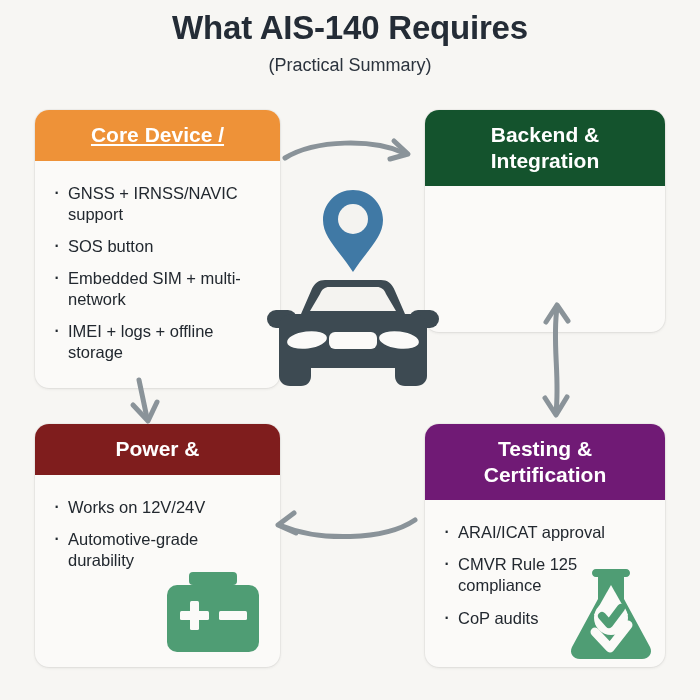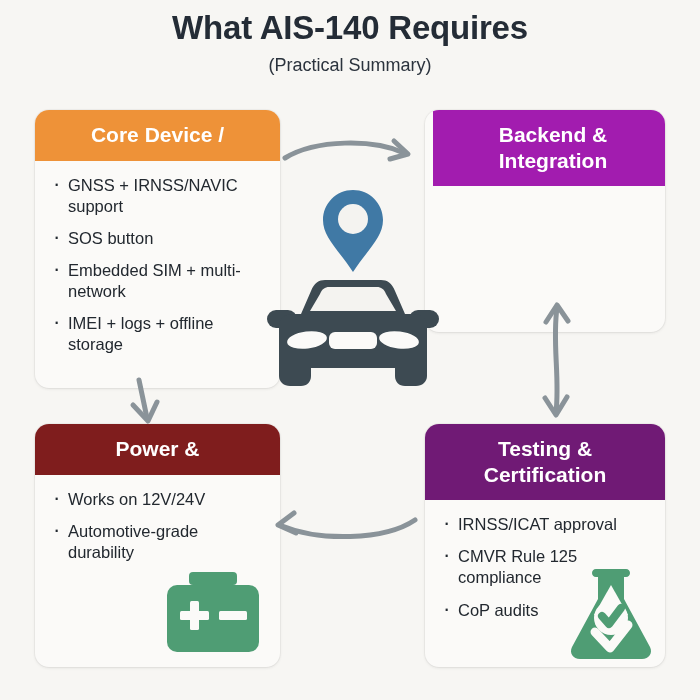--- a/index.html
+++ b/index.html
@@ -60,21 +60,21 @@
     width: 100%;
     box-sizing: border-box;
     padding: 12px 10px 13px 10px;
     text-align: center;
     color: #ffffff;
     font-weight: bold;
     font-size: 21px;
     line-height: 1.22;
   }
   .card-body {
-    padding: 14px 14px 12px 16px;
+    padding: 22px 14px 12px 16px;
     position: relative;
   }
   ul.bullets {
     list-style: none;
     margin: 0;
     padding: 0;
   }
   ul.bullets li {
     position: relative;
     padding-left: 17px;
@@ -124,35 +124,35 @@
 <body style="background: rgb(247, 246, 243);">
 
 <div id="stage">
 
   <div class="title-block">
     <span class="title-main">What AIS-140 Requires</span>
     <span class="title-sub">(Practical Summary)</span>
   </div>
 
   <div class="card" id="card-core">
-    <div class="card-header" id="hdr-core" style="background: rgb(238, 146, 56);">
+    <div class="card-header" id="hdr-core" style="background: rgb(238, 146, 56); text-decoration: underline;">
       <span>Core Device /</span><br>
     </div>
     <div class="card-body">
       <ul class="bullets">
         <li>GNSS + IRNSS/NAVIC support</li>
         <li>SOS button</li>
         <li>Embedded SIM + multi-network</li>
         <li>IMEI + logs + offline storage</li>
       </ul>
     </div>
   </div>
 
   <div class="card" id="card-backend">
-    <div class="card-header" id="hdr-backend" style="background: #a21caf; margin-left: 8px;">
+    <div class="card-header" id="hdr-backend" style="background: #14532d;">
       <span>Backend &amp;</span><br>
       <span>Integration</span>
     </div>
   </div>
 
   <div class="card" id="card-power">
     <div class="card-header" id="hdr-power" style="background: #7f1d1d;">
       <span>Power &amp;</span><br>
     </div>
     <div class="card-body">
@@ -163,21 +163,21 @@
     </div>
   </div>
 
   <div class="card" id="card-testing">
     <div class="card-header" id="hdr-testing" style="background: #701a75;">
       <span>Testing &amp;</span><br>
       <span>Certification</span>
     </div>
     <div class="card-body">
       <ul class="bullets">
-        <li>IRNSS/ICAT approval</li>
+        <li>ARAI/ICAT approval</li>
         <li>CMVR Rule 125 compliance</li>
         <li>CoP audits</li>
       </ul>
     </div>
   </div>
 
   <svg id="center-illu" viewBox="0 0 175 215" width="175" height="215">
 
     <g>
       <path id="pin-shape" d="M58 30 C58 13.4 71.4 0 88 0 C104.6 0 118 13.4 118 30 C118 47 104 58 88 82 C72 58 58 47 58 30 Z" fill="#4079a5"></path>

